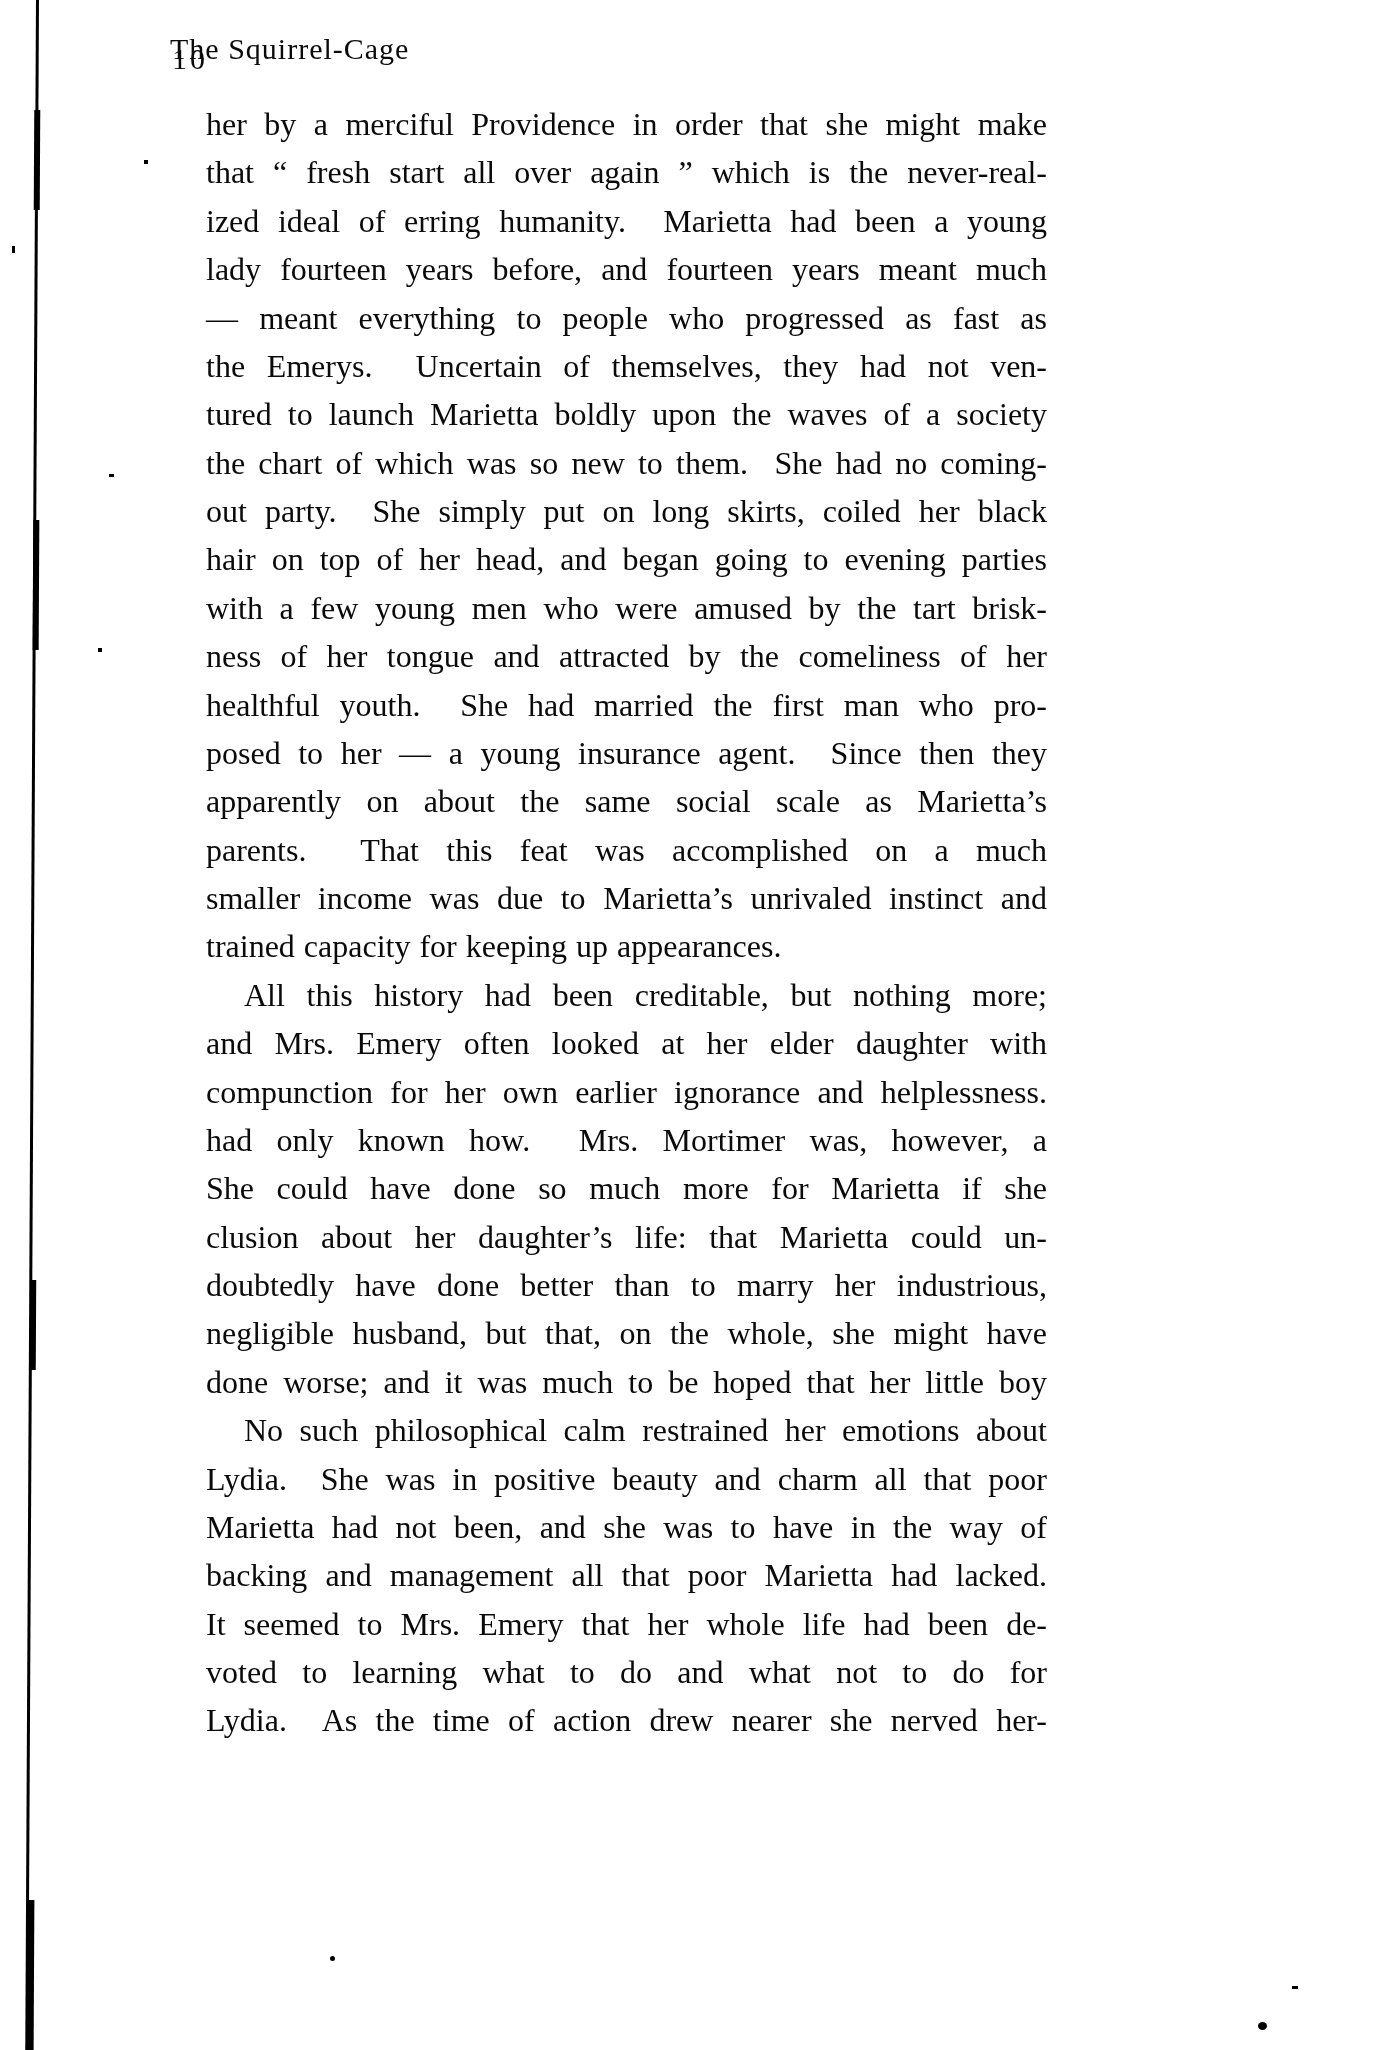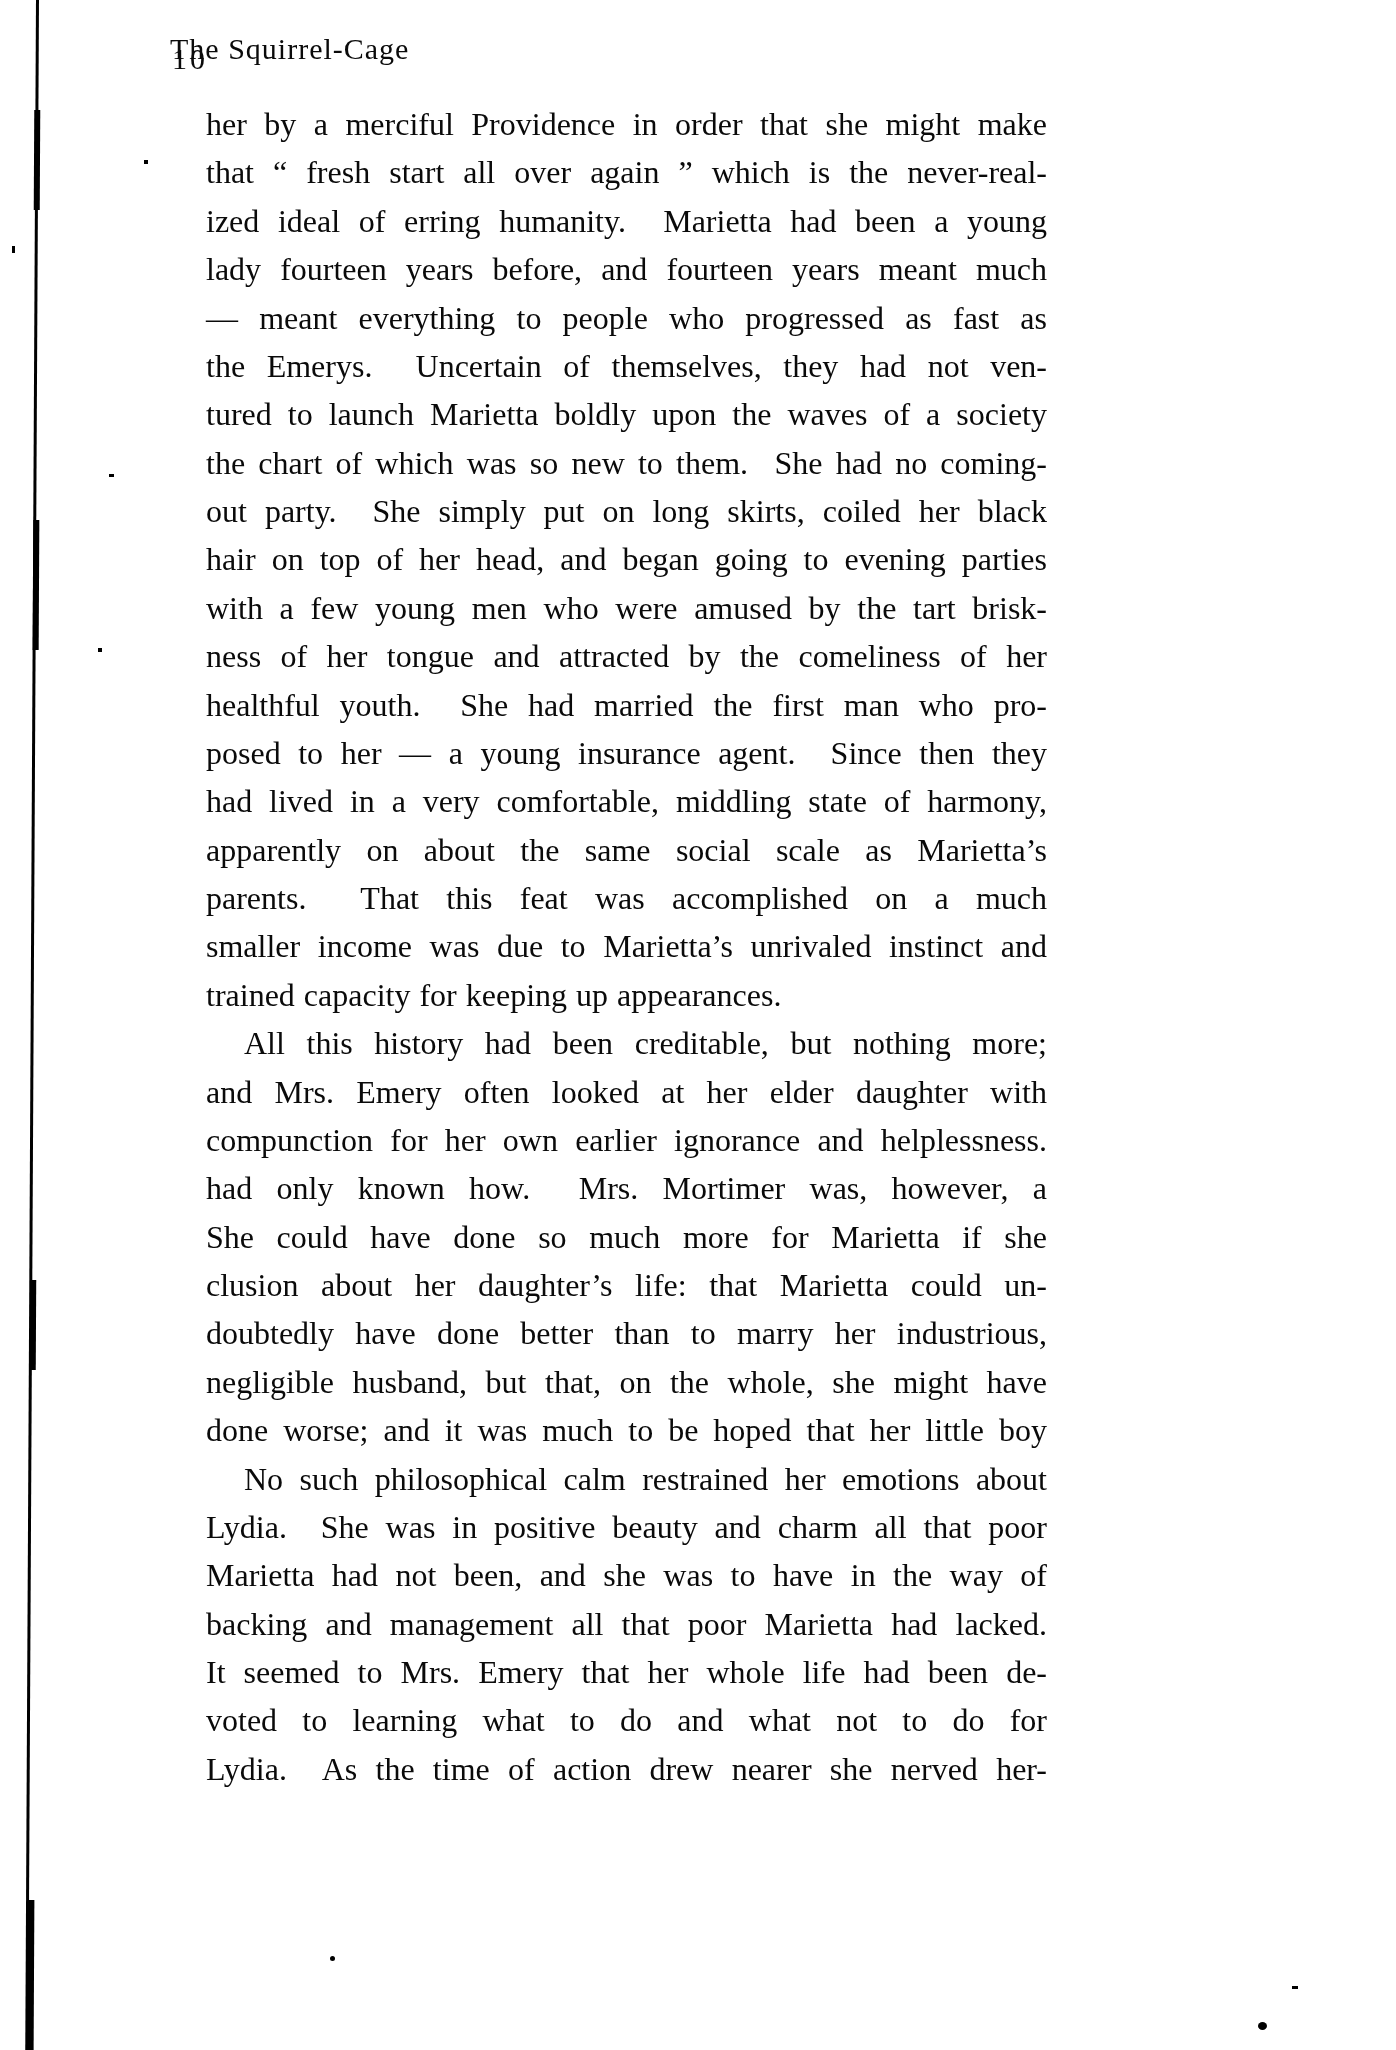--- a/index.html
+++ b/index.html
@@ -123,21 +123,20 @@
       <div class="line">— meant everything to people who progressed as fast as</div>
       <div class="line">the Emerys.&nbsp; Uncertain of themselves, they had not ven-</div>
       <div class="line">tured to launch Marietta boldly upon the waves of a society</div>
       <div class="line">the chart of which was so new to them.&nbsp; She had no coming-</div>
       <div class="line">out party.&nbsp; She simply put on long skirts, coiled her black</div>
       <div class="line">hair on top of her head, and began going to evening parties</div>
       <div class="line">with a few young men who were amused by the tart brisk-</div>
       <div class="line">ness of her tongue and attracted by the comeliness of her</div>
       <div class="line">healthful youth.&nbsp; She had married the first man who pro-</div>
       <div class="line">posed to her — a young insurance agent.&nbsp; Since then they</div>
-      <div class="line">had lived in a very comfortable, middling state of harmony,</div>
       <div class="line">apparently on about the same social scale as Marietta’s</div>
       <div class="line">parents.&nbsp; That this feat was accomplished on a much</div>
       <div class="line">smaller income was due to Marietta’s unrivaled instinct and</div>
       <div class="line para-end">trained capacity for keeping up appearances.</div>
       <div class="line indent">All this history had been creditable, but nothing more;</div>
       <div class="line">and Mrs. Emery often looked at her elder daughter with</div>
       <div class="line">compunction for her own earlier ignorance and helplessness.</div>
       <div class="line">had only known how.&nbsp; Mrs. Mortimer was, however, a</div>
       <div class="line">She could have done so much more for Marietta if she</div>
       <div class="line">clusion about her daughter’s life: that Marietta could un-</div>

